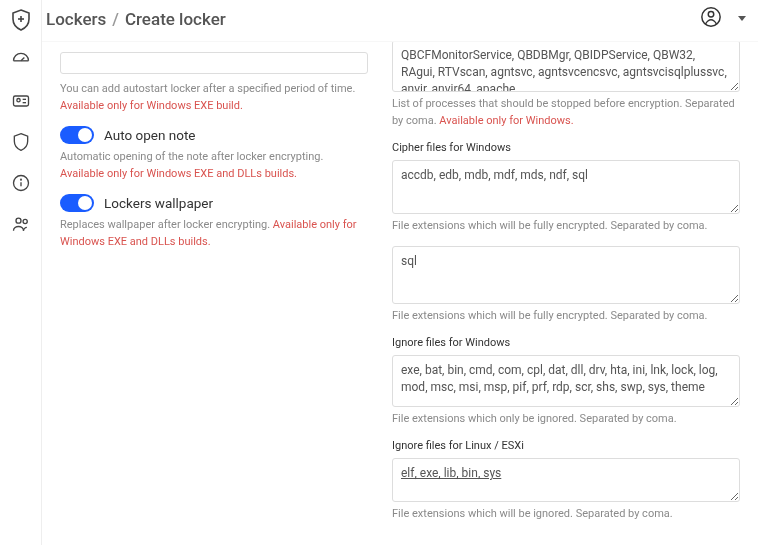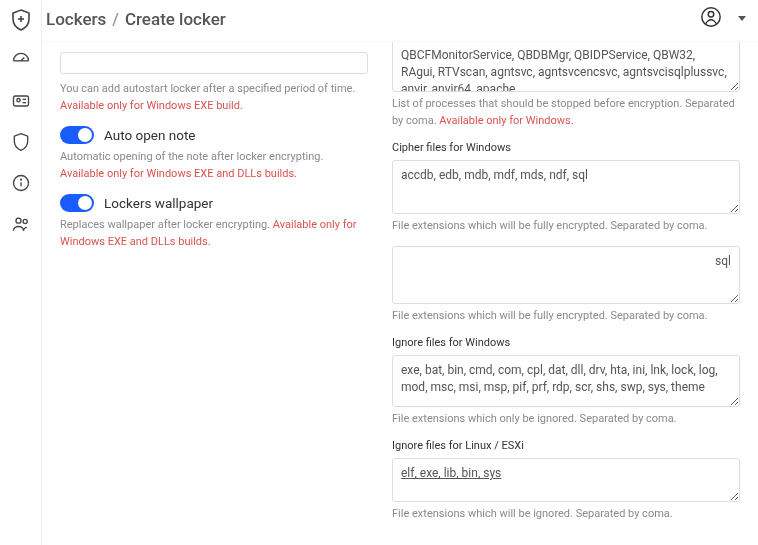--- a/index.html
+++ b/index.html
@@ -93,21 +93,21 @@
     font-family: inherit;
     font-size: 12px;
     color: #555;
     padding: 6px 8px;
     resize: vertical;
     line-height: 1.4;
     overflow: hidden;
   }
   .ta-kill { height: 52px; margin-top: -2px; }
   .ta-cwin { height: 54px; }
-  .ta-clin { height: 58px; text-align: right; }
+  .ta-clin { height: 58px; }
   .ta-iwin { height: 52px; }
   .ta-ilin { height: 44px; text-decoration: underline; }
   .group { margin-bottom: 10px; }
 </style>
 </head>
 <body>
 
 <div class="app">
   <div class="sidebar">
     <div class="sidebar-top">

